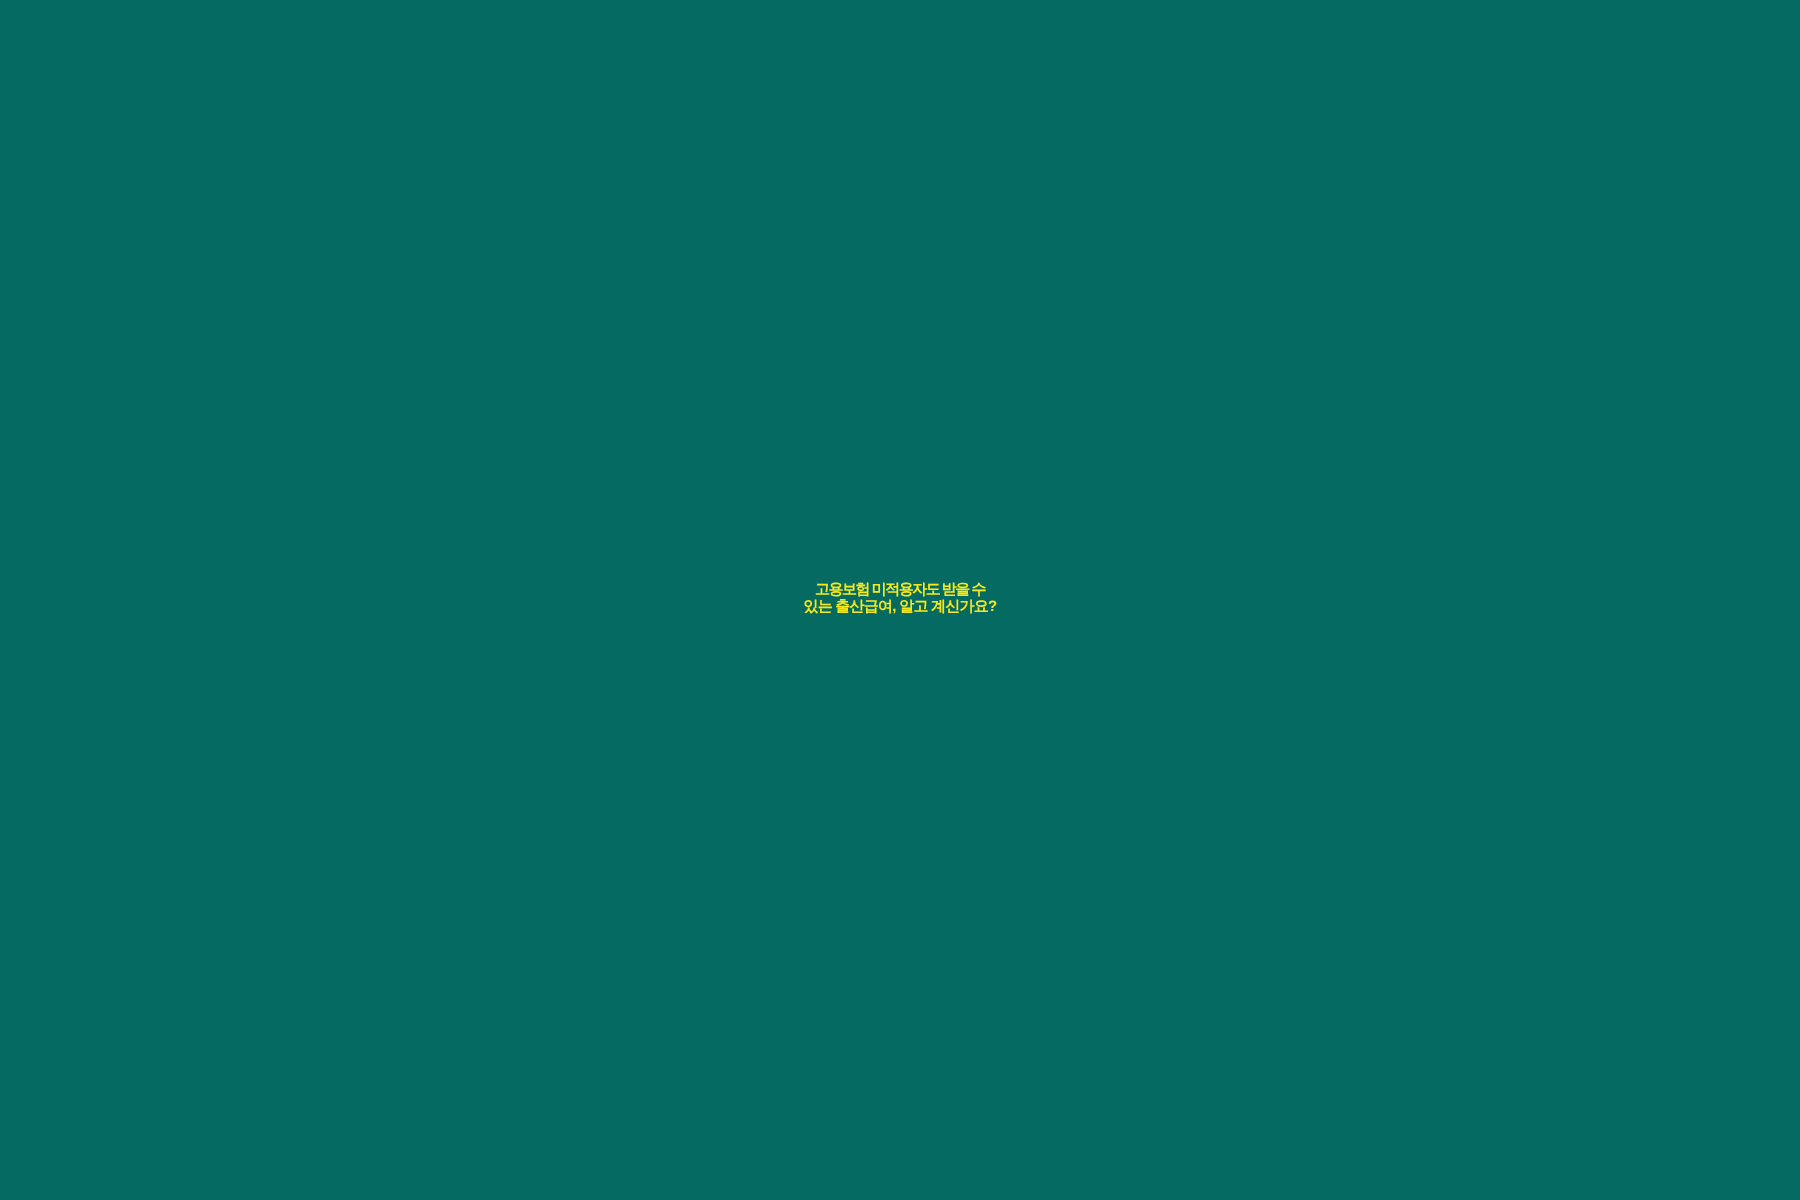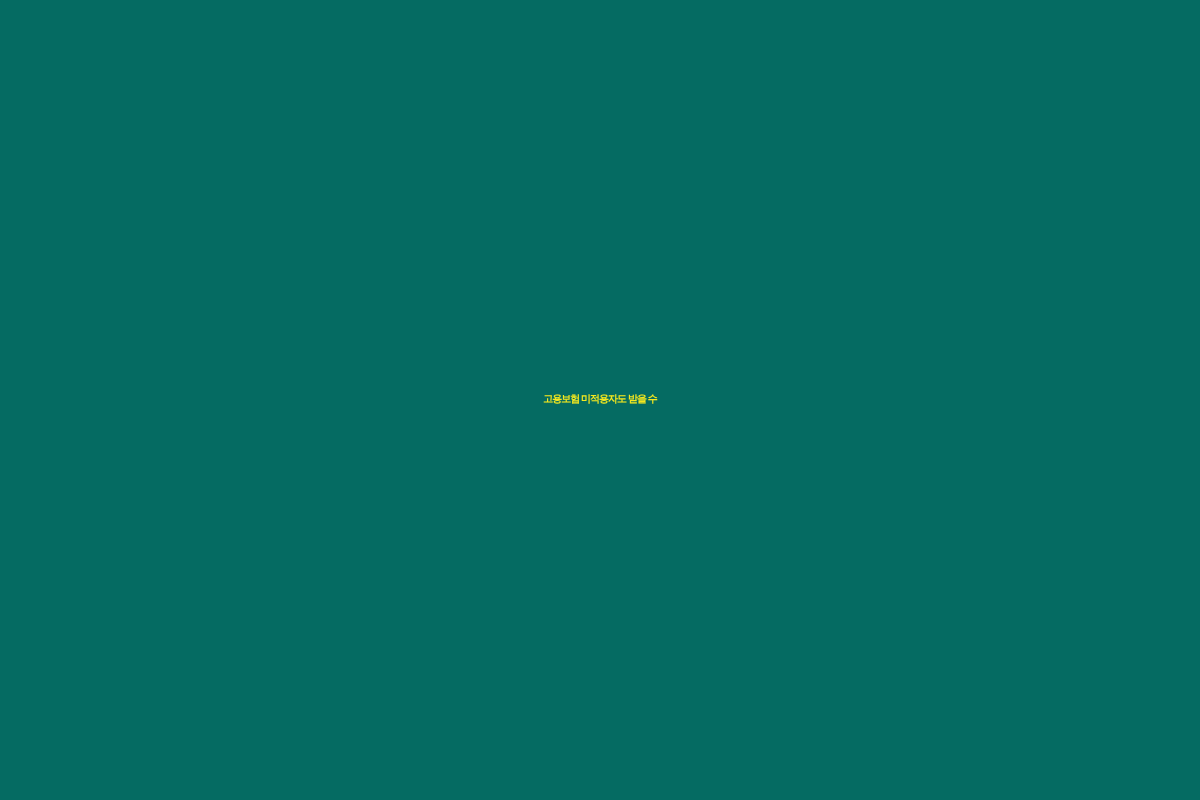--- a/index.html
+++ b/index.html
@@ -53,16 +53,17 @@
 </style>
 </head>
 <body>
 
 <div id="banner" style="background: rgb(5, 107, 98);">
 
   <div id="headline-block">
 
     <span class="headline-line line-1" style="color: rgb(245, 232, 30); font-size: 10px; line-height: 11px;">고용보험 미적용자도 받을 수</span>
 
+    <span class="headline-line line-2" style="color: rgb(245, 232, 30); font-size: 10px; line-height: 11px;">있는 출산급여, 알고 계신가요?</span>
 
   </div>
 
 </div>
 
 </body></html>

